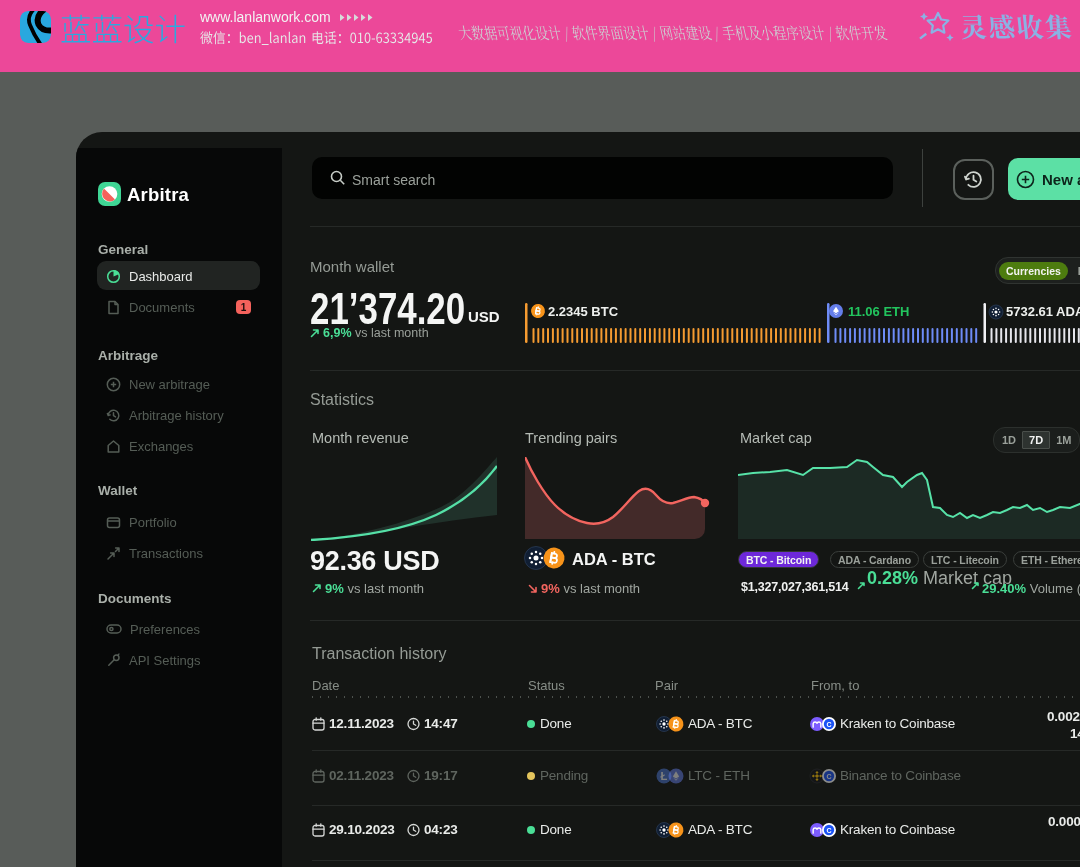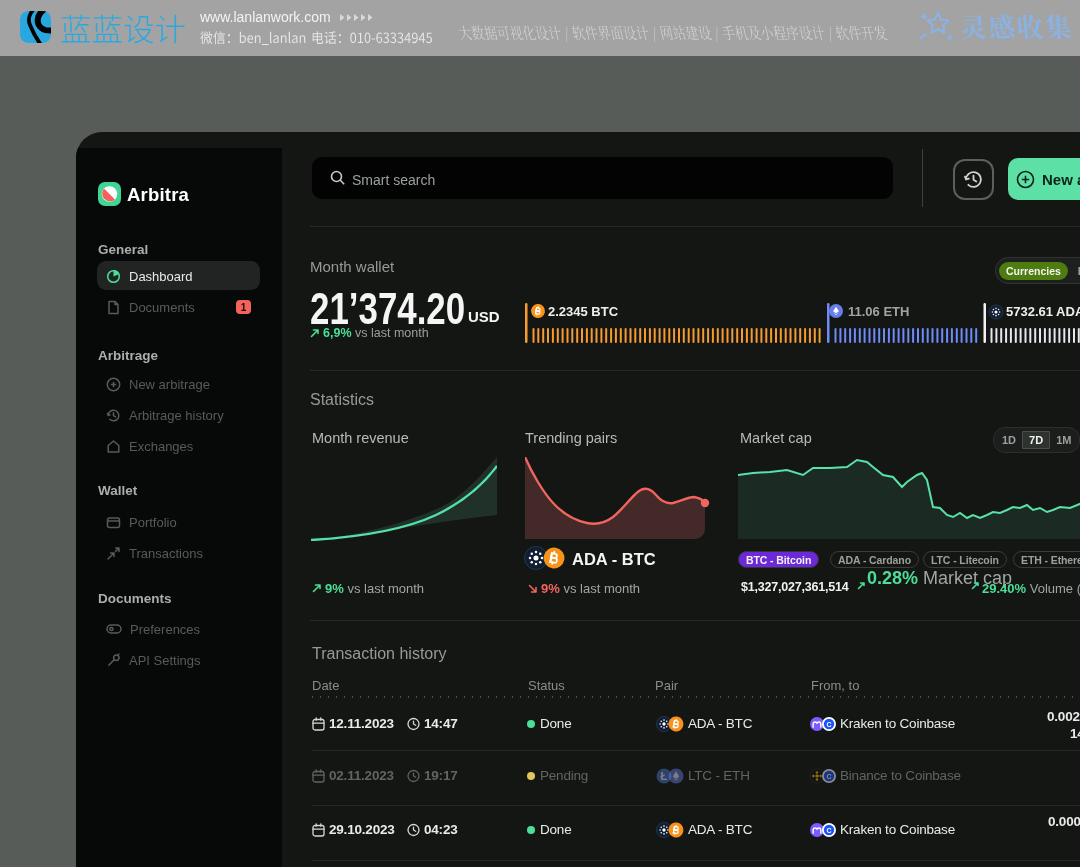--- a/index.html
+++ b/index.html
@@ -1,18 +1,18 @@
 <!DOCTYPE html>
 <html><head><meta charset="utf-8">
 <style>
 *{margin:0;padding:0;box-sizing:border-box}
 html,body{width:1080px;height:867px;overflow:hidden;background:#585c59;font-family:"Liberation Sans",sans-serif}
 #stage{position:relative;width:1080px;height:867px;overflow:hidden}
 .abs{position:absolute;white-space:nowrap}
-#hdr{position:absolute;left:0;top:0;width:1080px;height:56px;background:#a3a3a3}
+#hdr{position:absolute;left:0;top:0;width:1080px;height:72px;background:#ec4899}
 #app{position:absolute;left:76px;top:132px;width:1004px;height:735px;background:#141614;border-top-left-radius:26px;overflow:hidden}
 #side{position:absolute;left:0;top:16px;width:206px;height:735px;background:#070808}
 #main{position:absolute;left:206px;top:0;width:798px;height:735px;background:#141614}
 .lbl{position:absolute;color:#a9afa9;font-weight:bold;font-size:13.5px}
 .mi{position:absolute;left:30px;height:16px;color:#555d56;font-size:13px;display:flex;align-items:center;gap:8px}
 .mi svg{flex:0 0 auto}
 .sec{color:#e8eae8}
 .hline{position:absolute;left:28px;width:770px;height:1px;background:#262927}
 .muted{color:#959b95}
 .g{color:#4ade96}
@@ -275,31 +275,32 @@
           <rect x="519.9" y="28" width="2" height="15" rx="1" fill="#e6e6ec"></rect>
           <rect x="524.7" y="28" width="2" height="15" rx="1" fill="#e6e6ec"></rect>
           <rect x="529.6" y="28" width="2" height="15" rx="1" fill="#e6e6ec"></rect>
           <rect x="534.4" y="28" width="2" height="15" rx="1" fill="#e6e6ec"></rect>
           <rect x="539.3" y="28" width="2" height="15" rx="1" fill="#e6e6ec"></rect>
           <rect x="544.1" y="28" width="2" height="15" rx="1" fill="#e6e6ec"></rect>
           <rect x="549.0" y="28" width="2" height="15" rx="1" fill="#e6e6ec"></rect>
           <rect x="553.8" y="28" width="2" height="15" rx="1" fill="#e6e6ec"></rect>
         </svg>
       <div class="abs" style="left:266px;top:172px;font-size:13px;font-weight:bold;color:#eef0ee">2.2345 BTC</div>
-      <div class="abs" style="left:566px;top:172px;font-size:13px;font-weight:bold;color:#a3a3a3">11.06 ETH</div>
+      <div class="abs" style="left:566px;top:172px;font-size:13px;font-weight:bold;color:#22c55e">11.06 ETH</div>
       <div class="abs" style="left:724px;top:172px;font-size:13px;font-weight:bold;color:#eef0ee">5732.61 ADA</div>
 
       <div class="hline" style="top:238px"></div>
       <div class="abs muted" style="left:28px;top:259px;font-size:16px">Statistics</div>
 
       <div class="abs" style="left:30px;top:298px;font-size:14.5px;color:#b5bbb5">Month revenue</div>
       <svg class="abs" style="left:29px;top:325px" width="186" height="84" viewBox="0 0 186 84">
         <path d="M0,84 C50,78 95,66 130,50 C155,38 175,12 186,0 L186,58 C130,64 60,77 0,84 Z" fill="#20312a"></path>
         <path d="M0,83 C50,80 95,72 125,58 C150,46 172,28 186,9" fill="none" stroke="#55e0a7" stroke-width="2.4"></path>
       </svg>
+      <div class="abs" style="left:28px;top:414px;font-size:27px;font-weight:bold;color:#f4f5f4;letter-spacing:-0.3px">92.36 USD</div>
       <svg class="abs" style="left:30px;top:451px" width="11" height="11">
           <g stroke="#4ade96" stroke-width="1.6" fill="none" stroke-linecap="round" stroke-linejoin="round">
             <path d="M1.5,8.5 L7.5,2.5 M3.5,2 H8 V5.5"></path>
           </g>
         </svg>
       <div class="abs" style="left:43px;top:449px;font-size:13px"><span class="g" style="font-weight:bold">9%</span> <span style="color:#a0a6a0">vs last month</span></div>
 
       <div class="abs" style="left:243px;top:298px;font-size:14.5px;color:#b5bbb5">Trending pairs</div>
       <svg class="abs" style="left:243px;top:325px" width="186" height="92" viewBox="0 0 186 92">
         <path d="M0,0 C6,14 18,36 30,48 C40,58 52,64 62,66 C72,68 80,66 88,60 C98,52 106,40 114,34 C120,30 126,32 131,38 C136,44 142,47 148,46 C156,44 163,40 169,40 C175,41 178,43 180,46 L180,72 a10,10,0,0,1,-10,10 L0,82 Z" fill="#432a29"></path>

